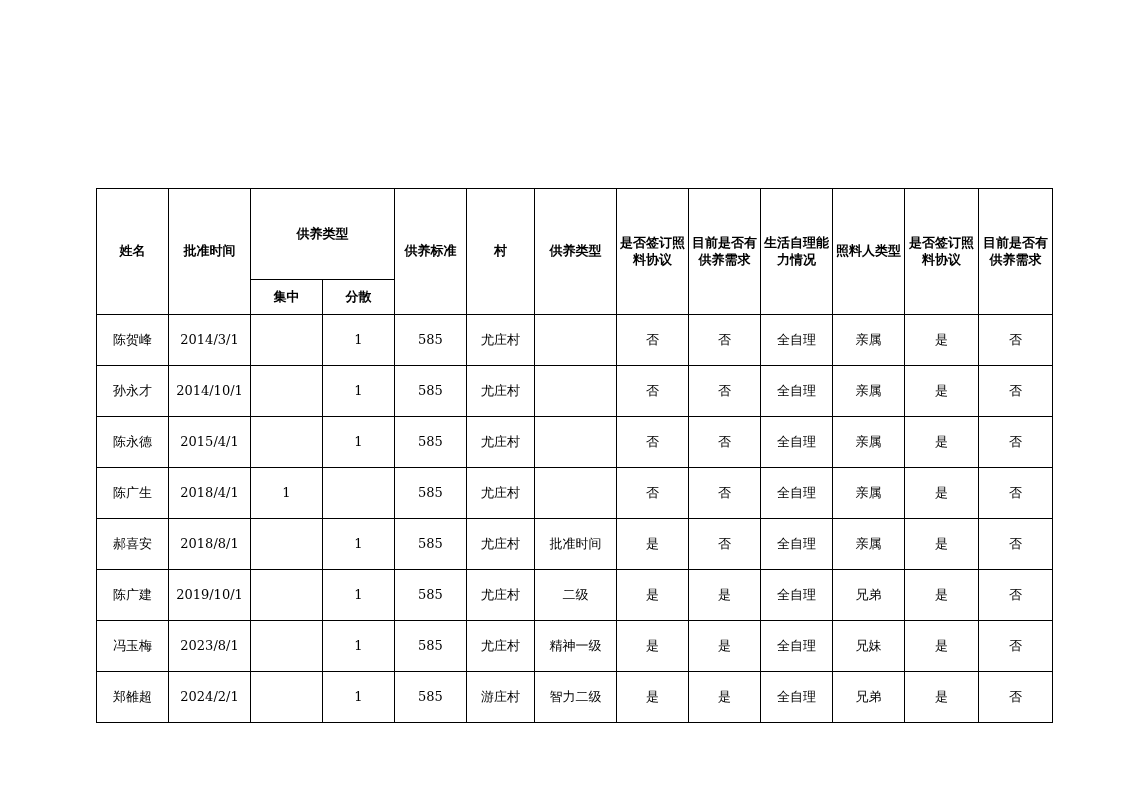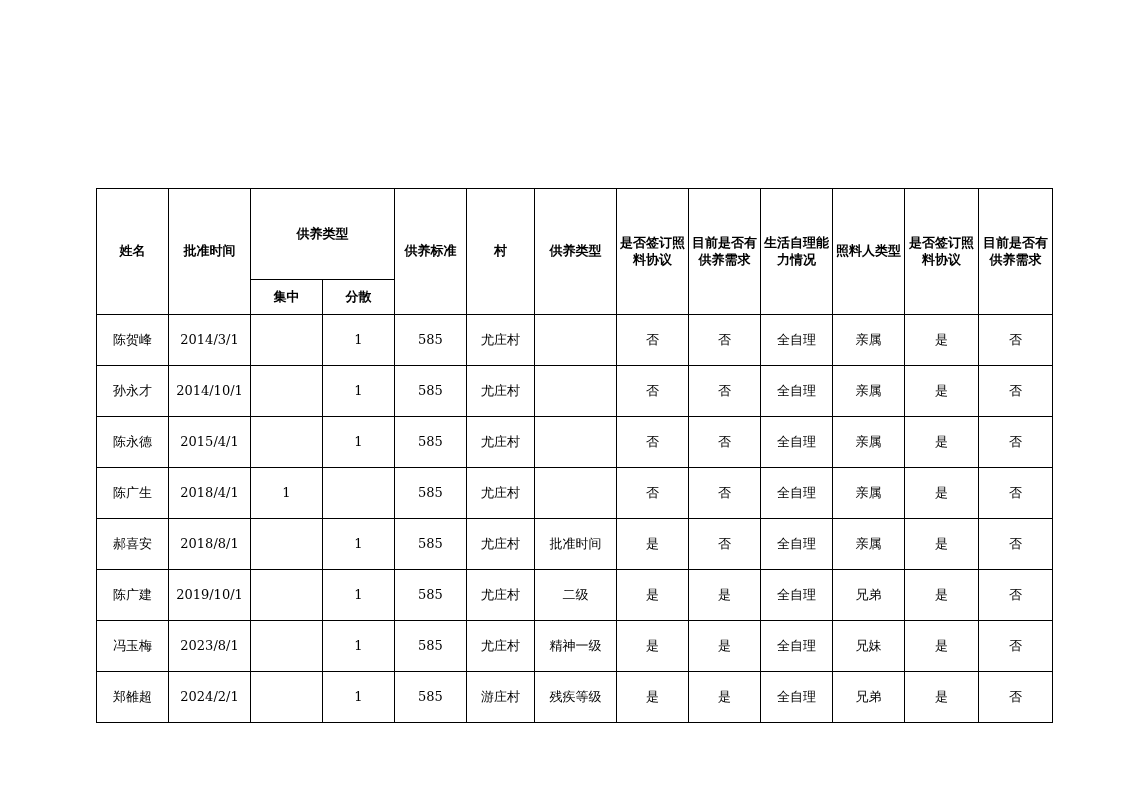--- a/index.html
+++ b/index.html
@@ -234,21 +234,21 @@
           <td>是</td>
           <td>否</td>
         </tr>
         <tr>
           <td>郑雒超</td>
           <td class="num">2024/2/1</td>
           <td class="num"></td>
           <td class="num">1</td>
           <td class="num">585</td>
           <td>游庄村</td>
-          <td>残疾等级</td>
+          <td>智力二级</td>
           <td>是</td>
           <td>是</td>
           <td>全自理</td>
           <td>兄弟</td>
           <td>是</td>
           <td>否</td>
         </tr>
       </tbody>
     </table>
   </div>

